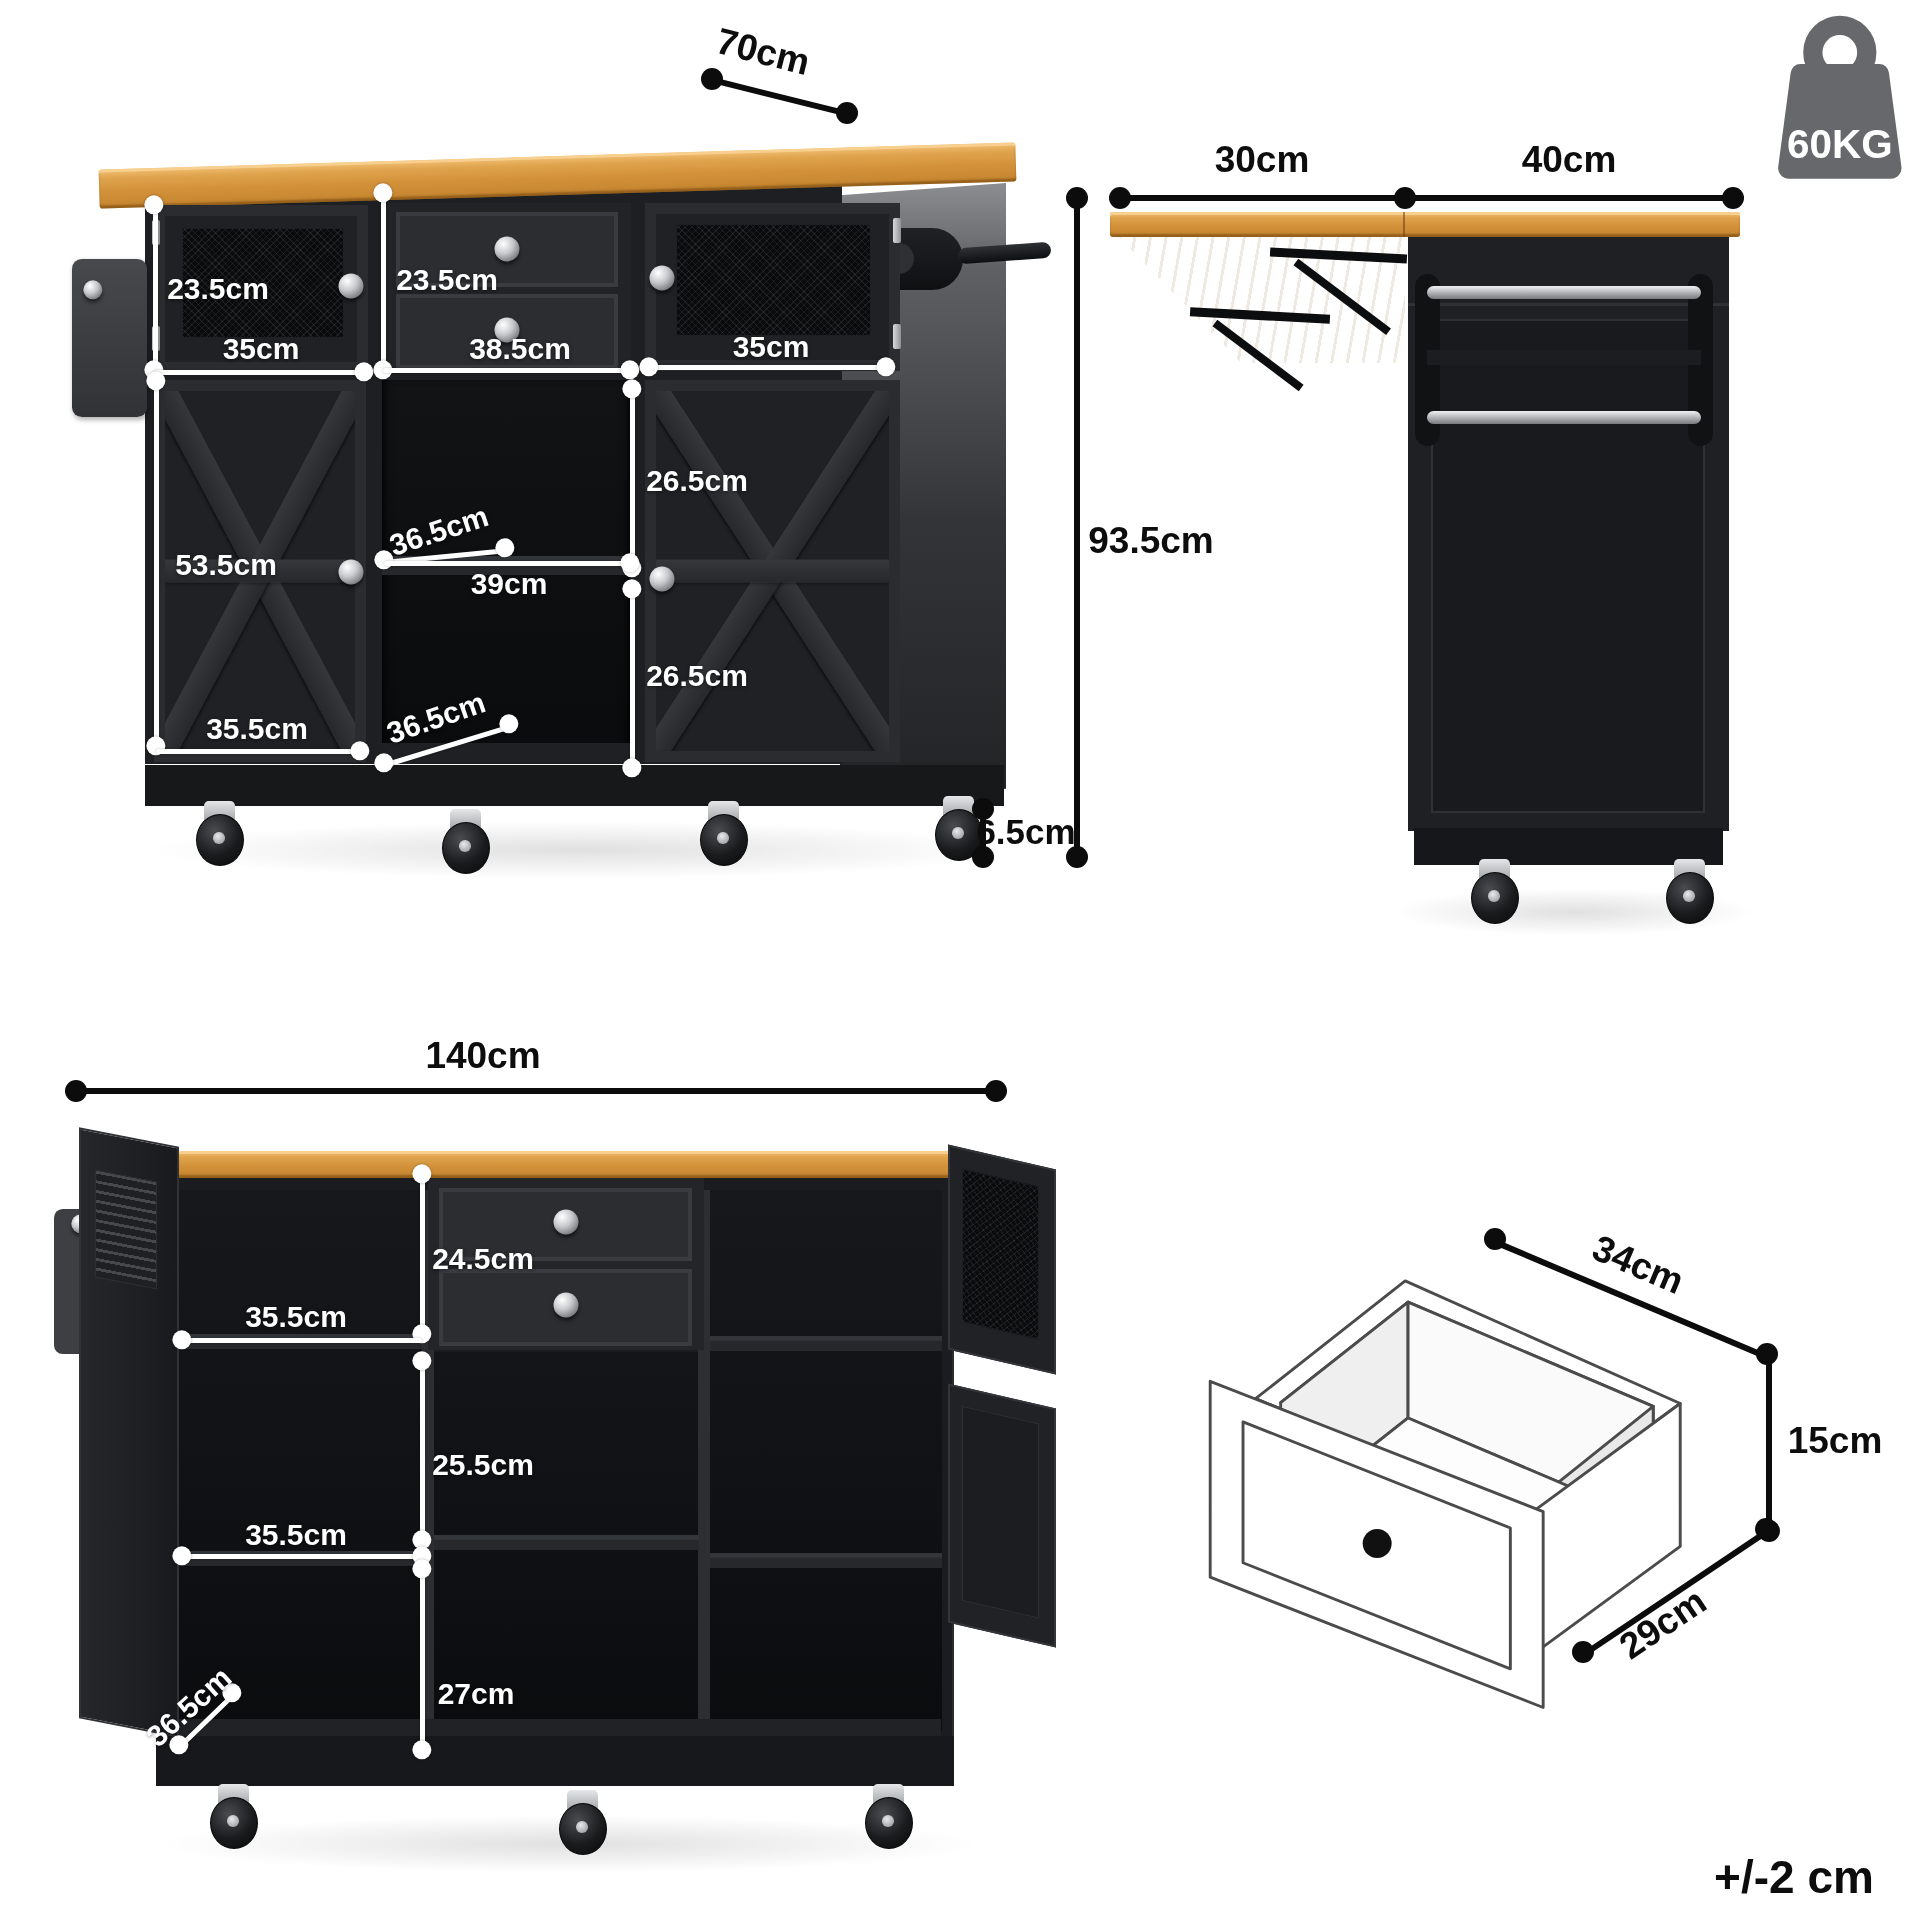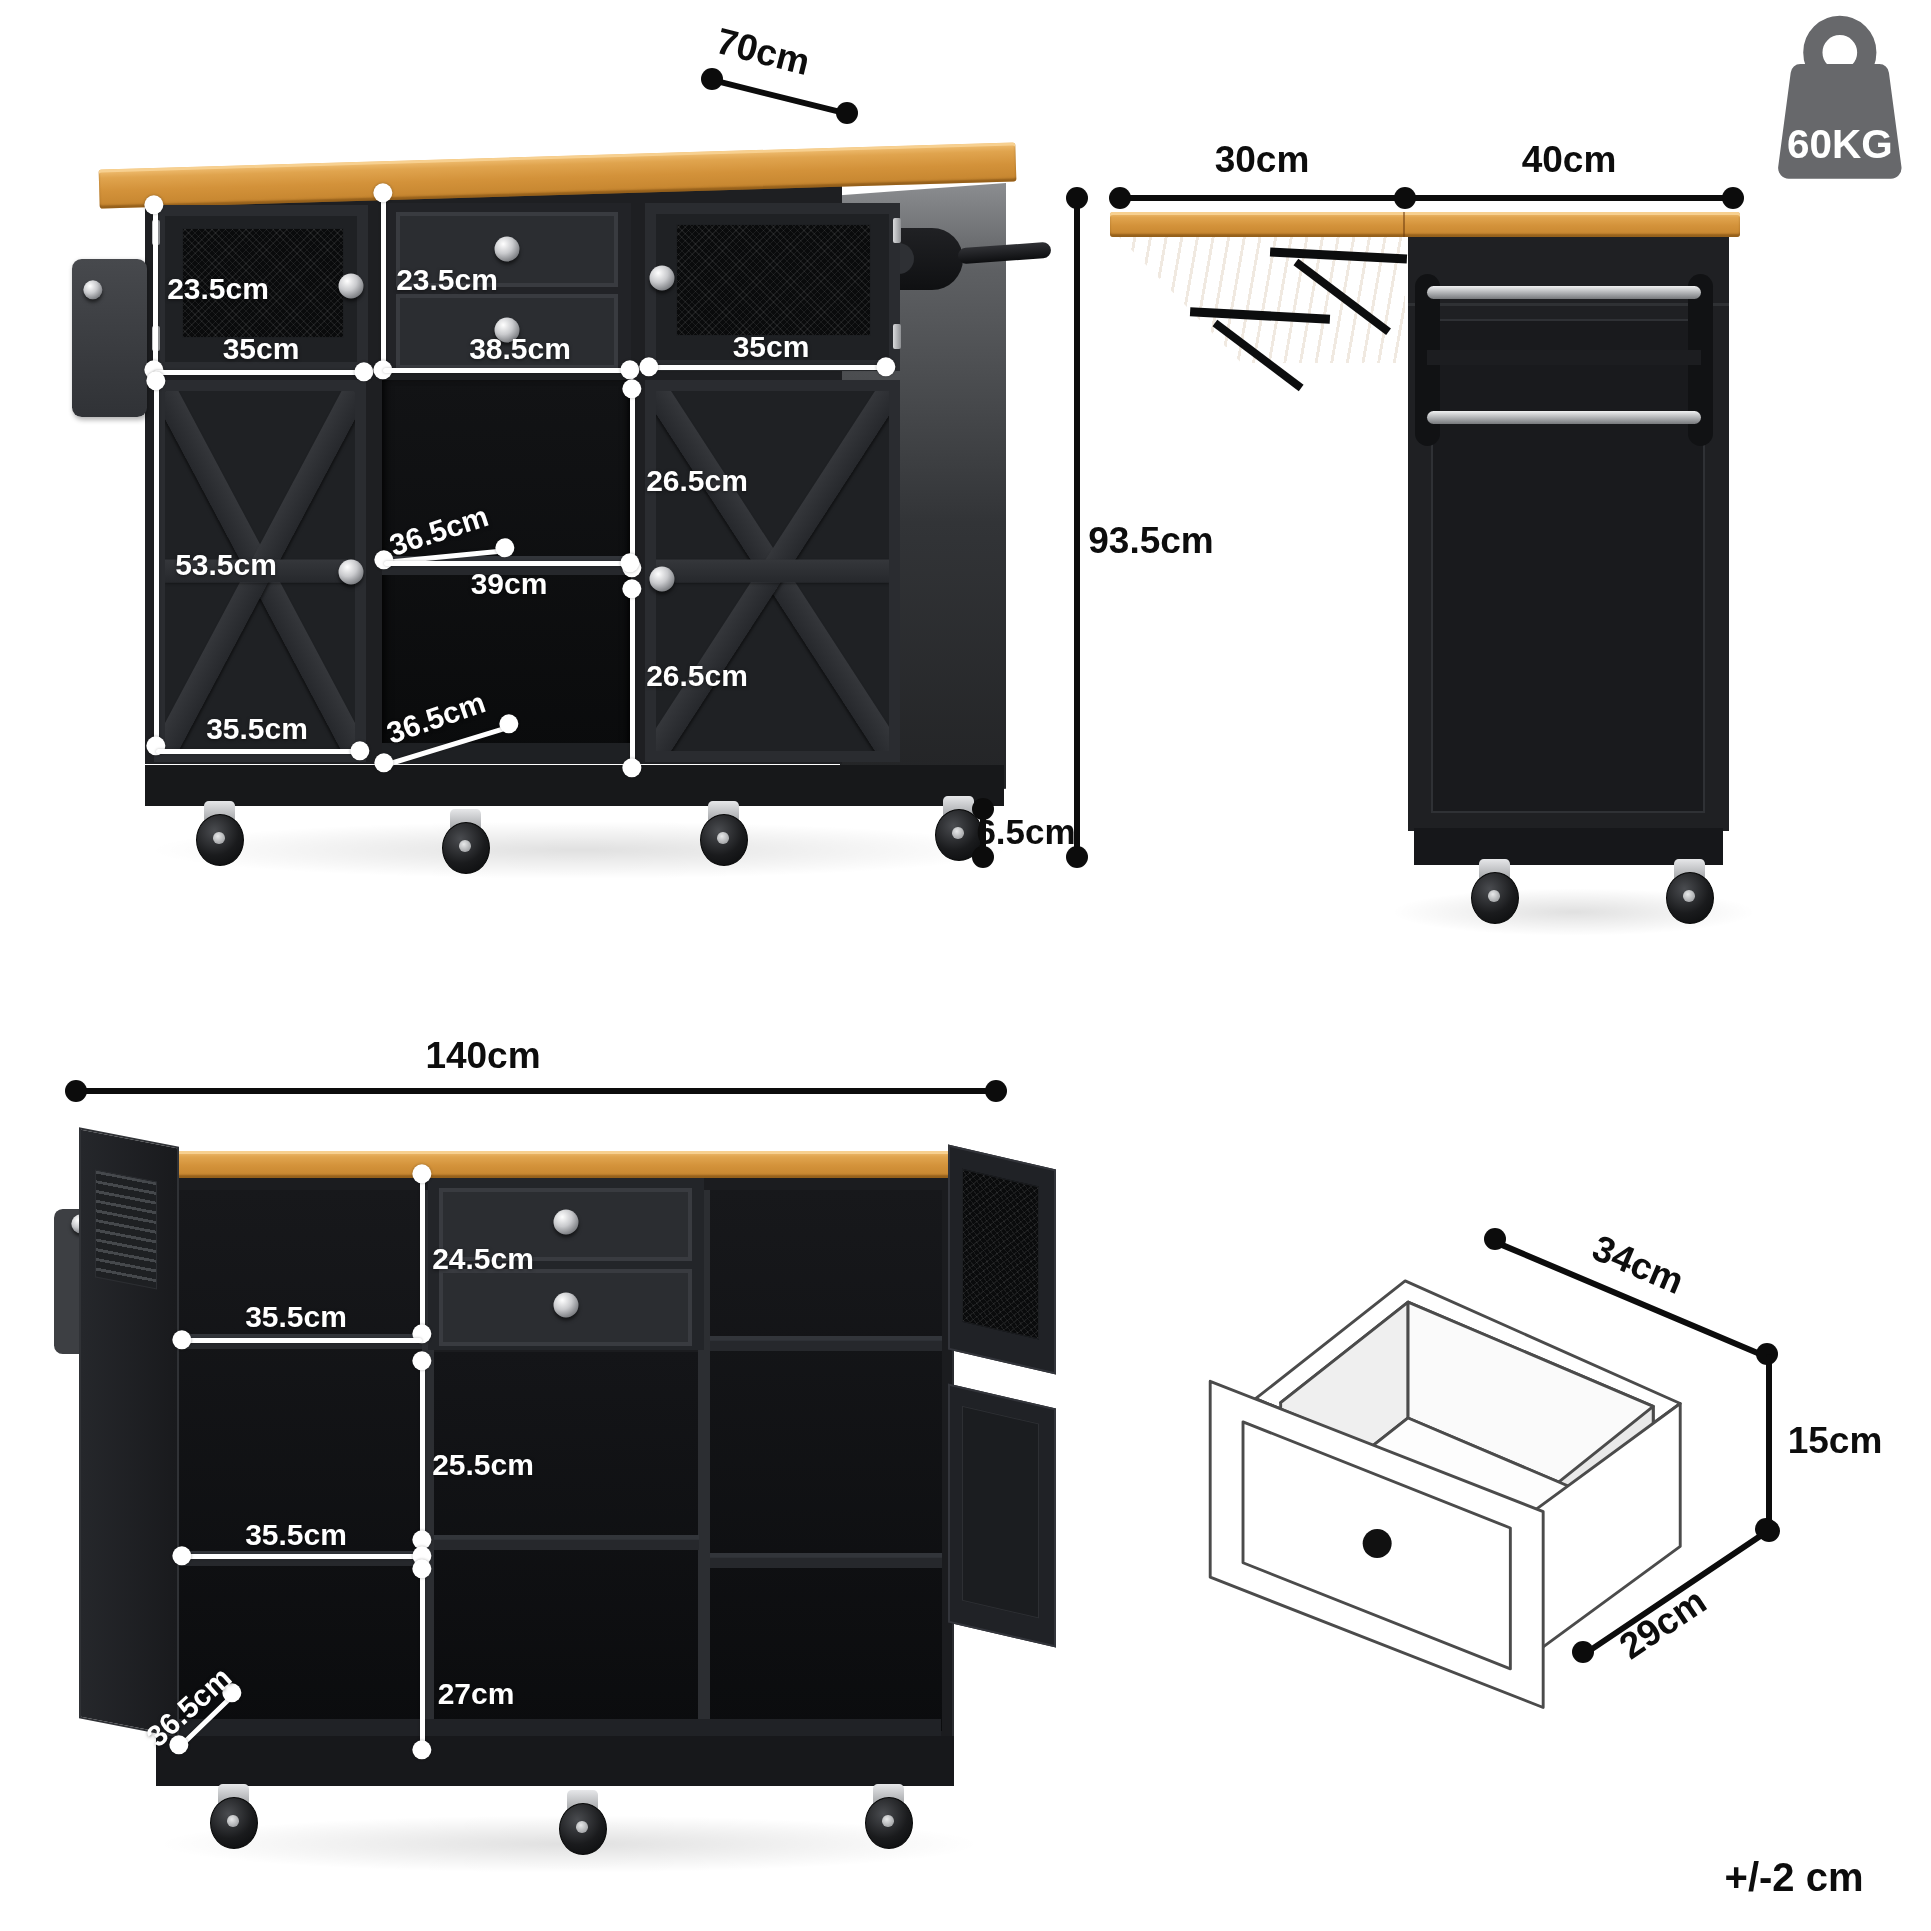--- a/index.html
+++ b/index.html
@@ -377,16 +377,16 @@
     <i class="kl" style="left:1766px;top:1354px;width:5.8px;height:178px;"></i>
     <i class="kd" style="left:1769px;top:1531px;"></i>
     <span class="lab k" style="left:1835px;top:1441px;">15cm</span>
 
     <i class="kl" style="left:1583px;top:1652px;width:220px;height:5.8px;transform-origin:0 50%;transform:rotate(-33.9deg);"></i>
     <i class="kd" style="left:1583px;top:1652px;"></i>
     <i class="kd" style="left:1766px;top:1529px;"></i>
     <span class="lab k" style="left:1663px;top:1624px;transform:translate(-50%,-50%) rotate(-34deg);">29cm</span>
   </div>
 
-  <span class="lab k" style="left:1794px;top:1877px;font-size:40px;">+/-2 cm</span>
+  <span class="lab k" style="left:1794px;top:1877px;font-size:46px;">+/-2 cm</span>
 
 </div>
 
 
 </body></html>

